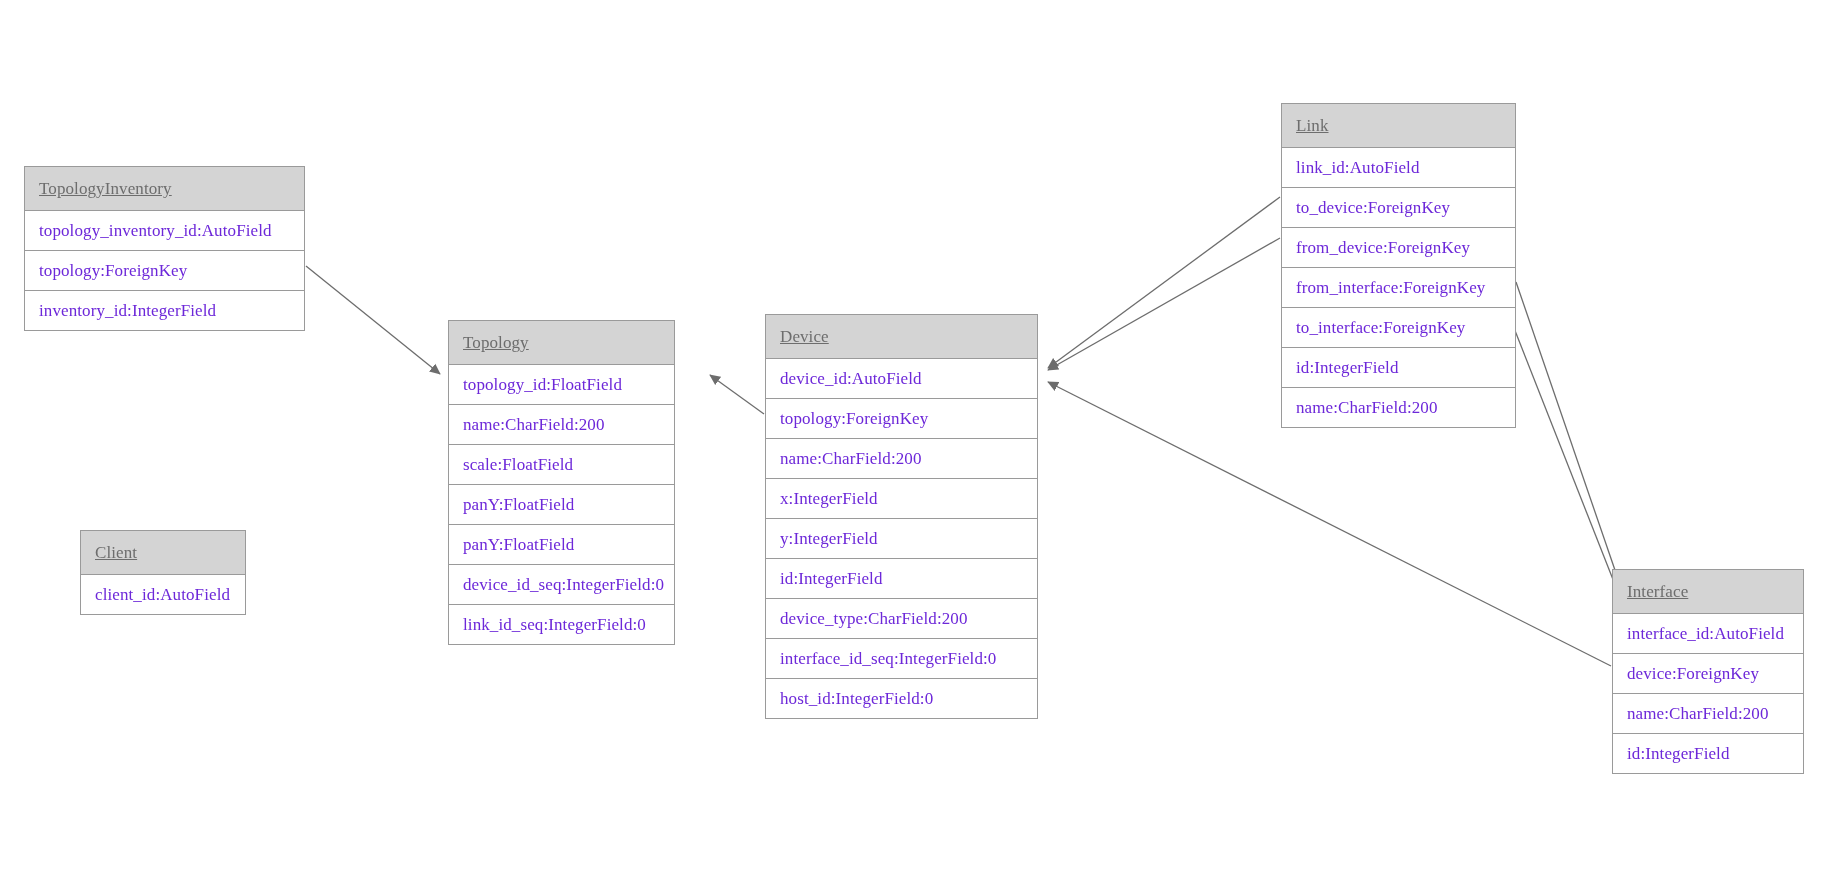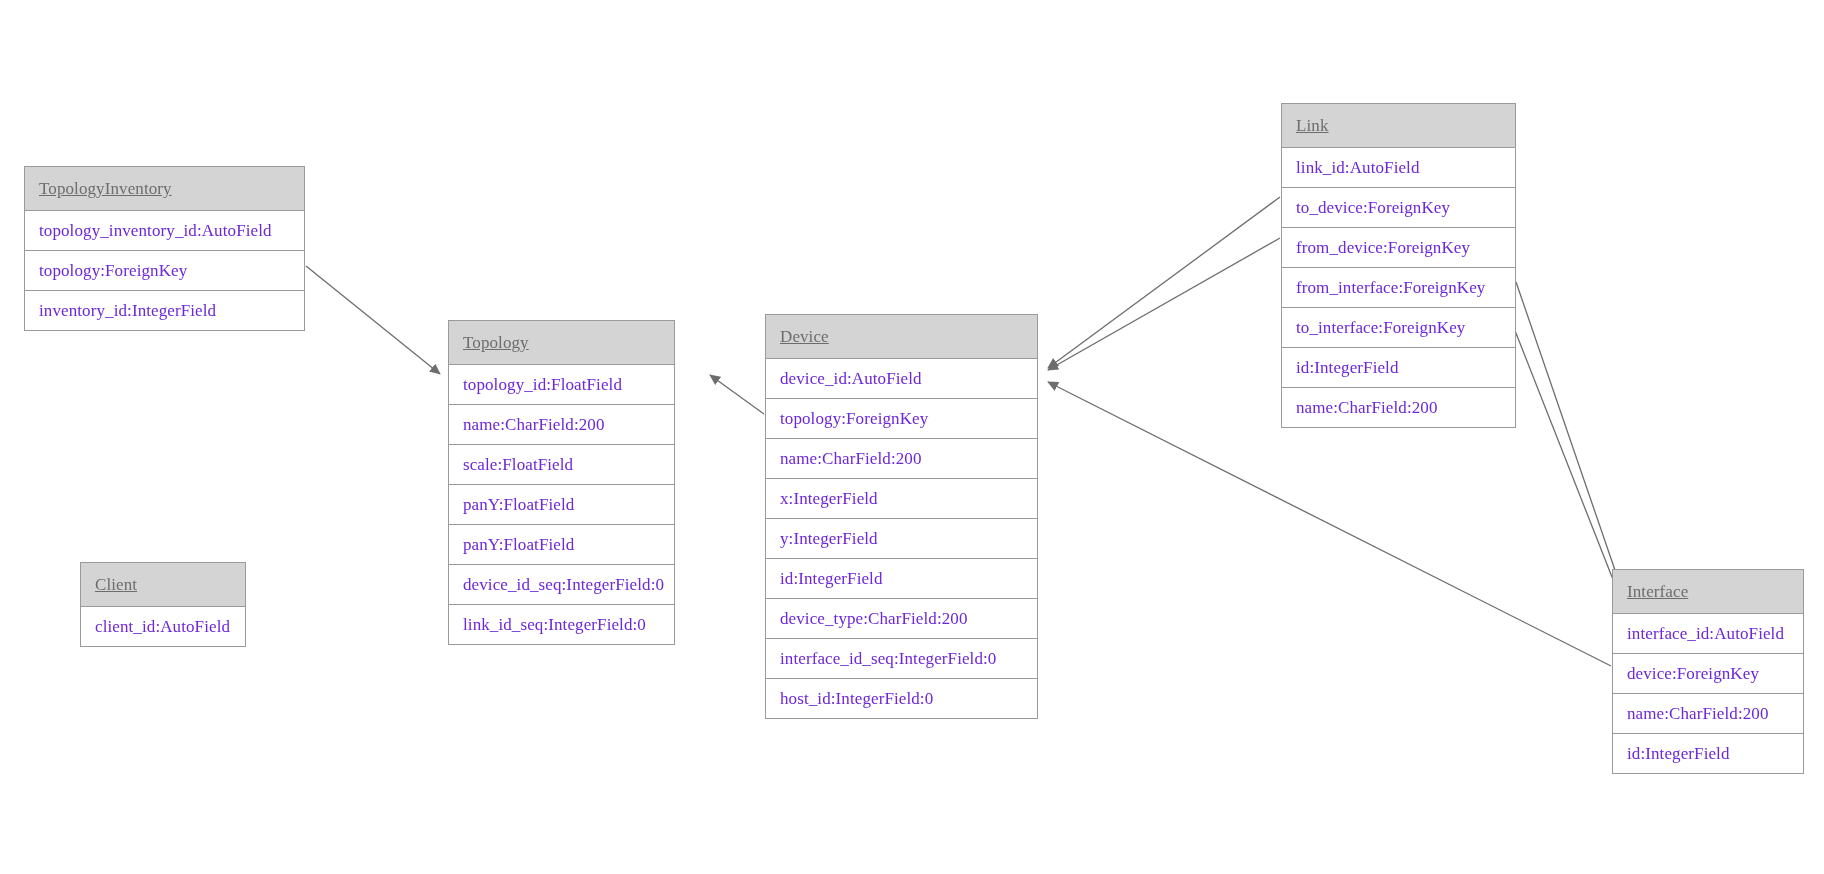--- a/index.html
+++ b/index.html
@@ -141,18 +141,18 @@
   </div>
 
   <div class="entity" style="left:1612px; top:569px; width:192px;">
     <div class="entity-header">Interface</div>
     <div class="entity-field">interface_id:AutoField</div>
     <div class="entity-field">device:ForeignKey</div>
     <div class="entity-field">name:CharField:200</div>
     <div class="entity-field">id:IntegerField</div>
   </div>
 
-  <div class="entity" style="left:80px; top:530px; width:166px;margin-top:32px;">
+  <div class="entity" style="left:80px; top:530px; width:166px;">
     <div class="entity-header">Client</div>
     <div class="entity-field">client_id:AutoField</div>
   </div>
 
 </div>
 
 </body></html>

